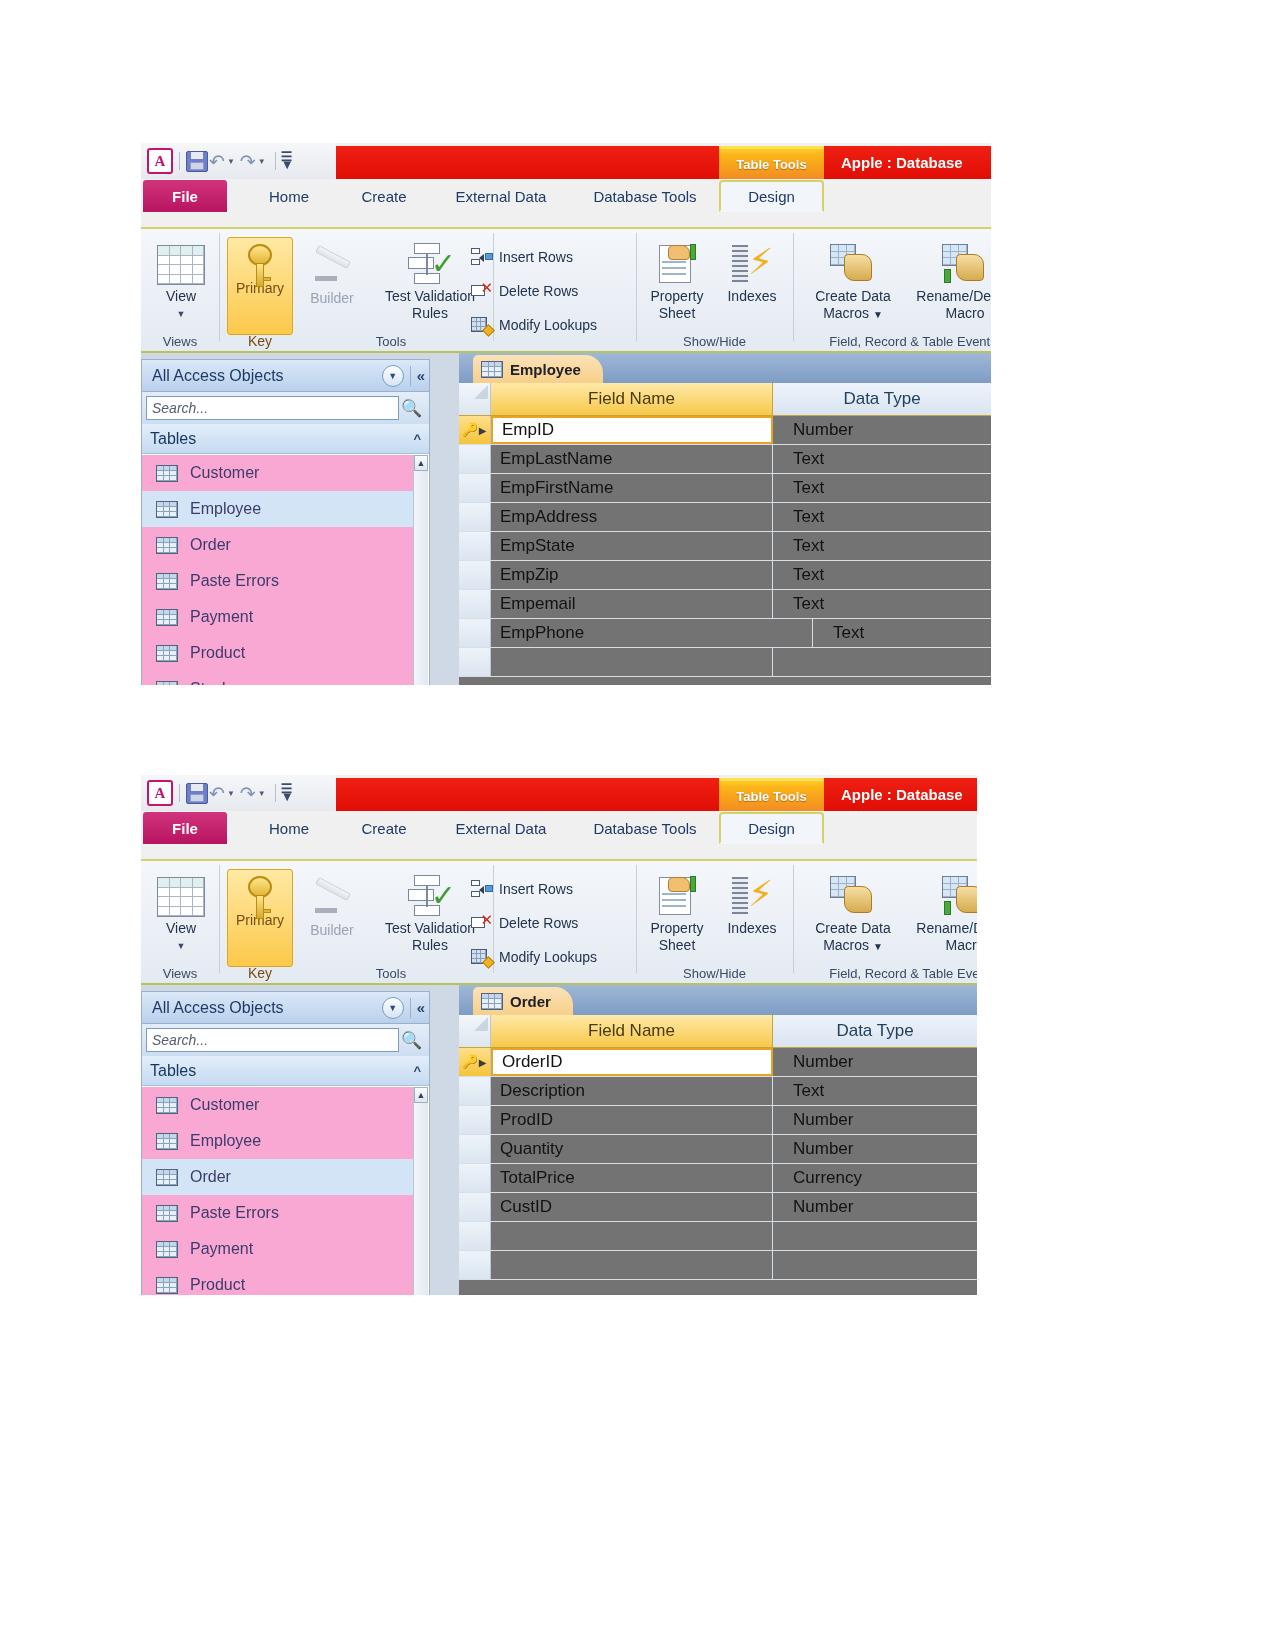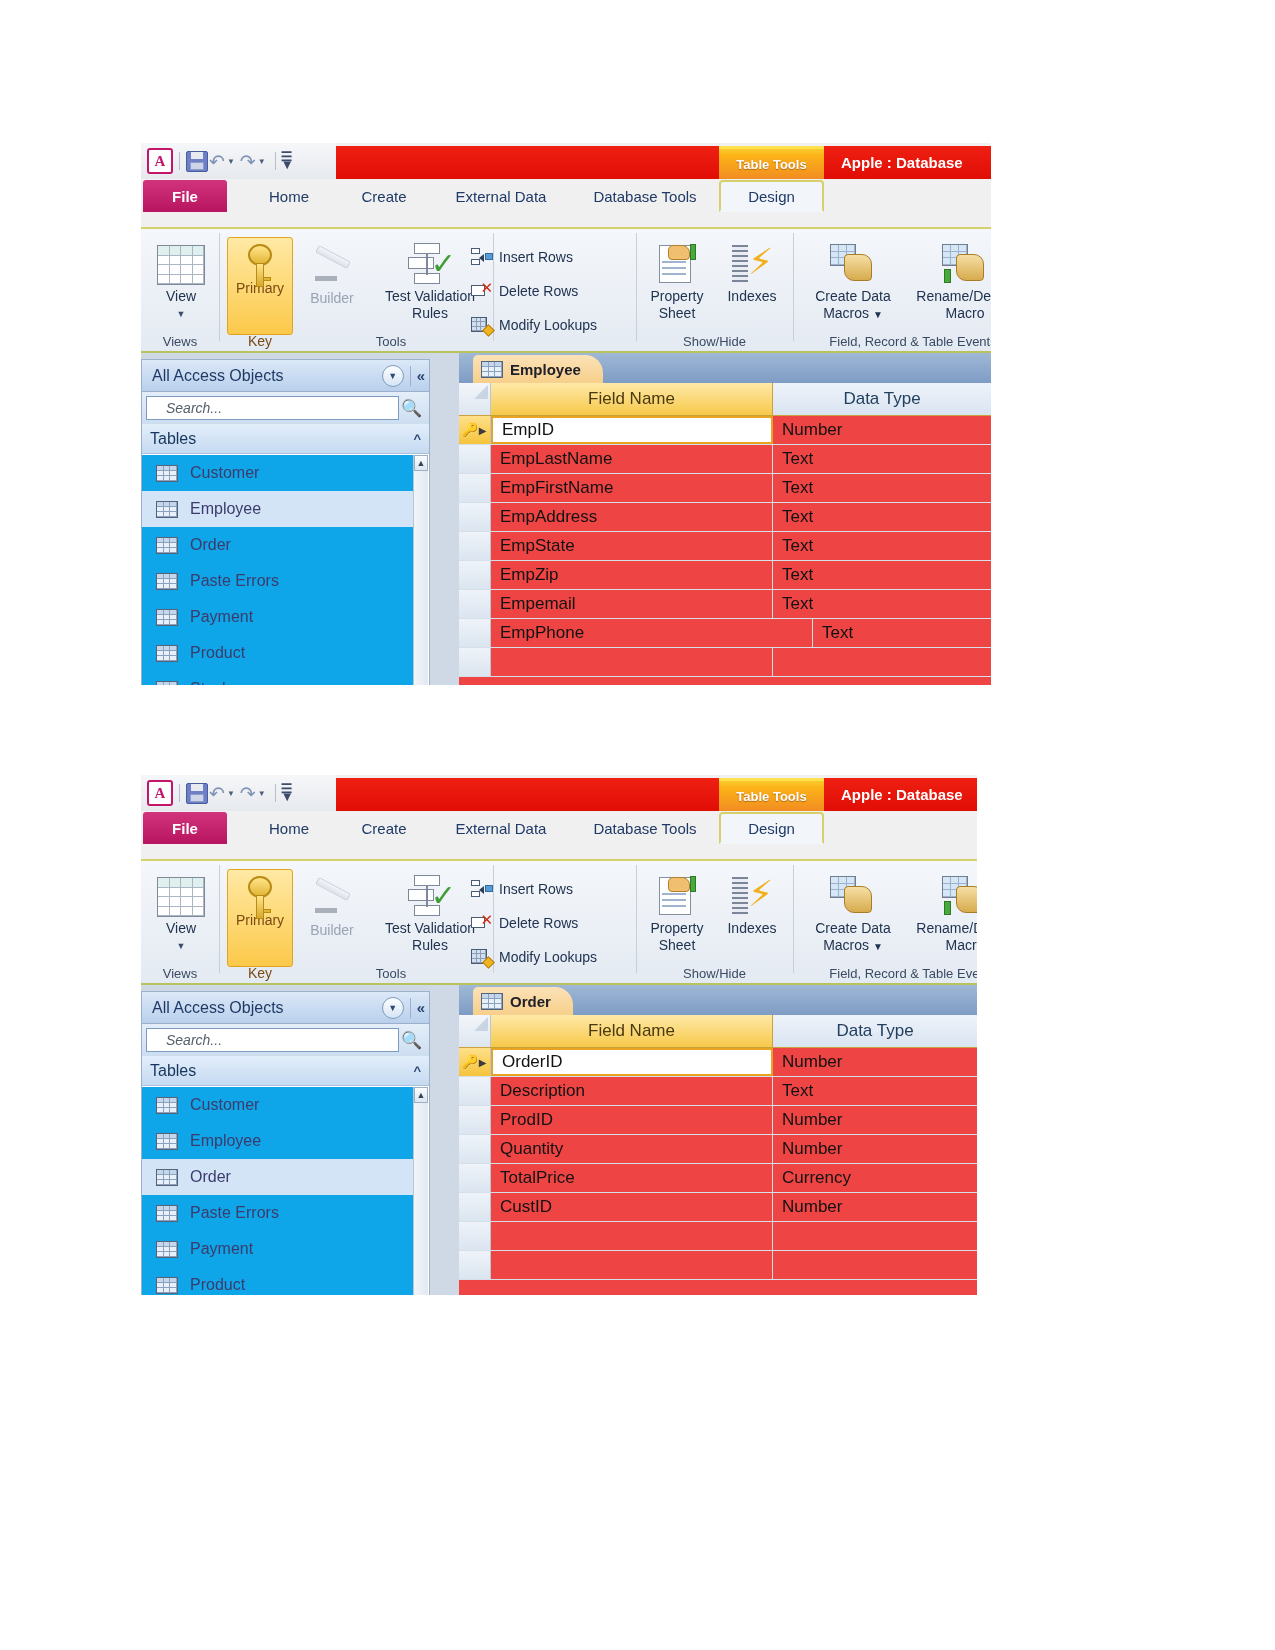--- a/index.html
+++ b/index.html
@@ -134,30 +134,30 @@
      display:flex;align-items:center;padding:0 4px;box-sizing:border-box;}
   .navhdr .t{flex:1;color:#1f3a66;font-size:16px;padding-left:6px;}
   .navhdr .circ{width:20px;height:20px;border:1px solid #7d9cc2;border-radius:50%;
      background:linear-gradient(#fdfeff,#d6e4f4);display:flex;align-items:center;justify-content:center;
      color:#2c4a73;font-size:9px;}
   .navhdr .vsep{width:1px;height:20px;background:#9ab0cb;margin:0 6px;}
   .navhdr .dbl{color:#2c4a73;font-size:15px;font-weight:bold;}
 
   .searchrow{height:32px;background:linear-gradient(#e4eef9,#cddef1);display:flex;align-items:center;padding:0 4px;box-sizing:border-box;}
   .searchbox{flex:1;height:24px;background:#fff;border:1px solid #7d9cc2;box-sizing:border-box;
-     display:flex;align-items:center;padding-left:19px;}
+     display:flex;align-items:center;padding-left:5px;}
   .searchbox .ph{color:#55606e;font-size:14px;font-style:italic;}
   .srch-ico{width:26px;text-align:center;color:#2b5b96;font-size:17px;font-family:"DejaVu Sans",sans-serif;}
 
   .grouphdr{height:30px;background:linear-gradient(#e3eefb,#c5daf1);border-bottom:1px solid #a9c1dc;
      display:flex;align-items:center;padding:0 8px;box-sizing:border-box;}
   .grouphdr .g{flex:1;color:#17365d;font-size:16px;font-weight:normal;}
   .grouphdr .chev{color:#2c4a73;font-size:13px;font-weight:bold;}
 
-  .navlist{position:absolute;left:0;right:15px;bottom:0;top:95px;overflow:hidden;background:#0ea5e9;}
+  .navlist{position:absolute;left:0;right:15px;bottom:0;top:95px;overflow:hidden;background:#f9a8d4;}
   .navitem{height:36px;display:flex;align-items:center;padding-left:14px;box-sizing:border-box;}
   .navitem.sel{background:#d3e4f7;}
   .navitem .label{font-size:16px;color:#3d3b6b;margin-left:12px;}
   .tblico{width:22px;height:17px;border:1px solid #55637a;background:#fff;box-sizing:border-box;
      display:grid;grid-template-columns:repeat(3,1fr);grid-template-rows:repeat(3,1fr);flex:none;}
   .tblico i{border-right:1px solid #8ba2bd;border-bottom:1px solid #8ba2bd;box-sizing:border-box;background:#e8f0fa;}
   .tblico i:nth-child(-n+3){background:#c3d6ec;}
 
   .scrollbar{position:absolute;right:1px;top:95px;bottom:1px;width:15px;
      background:linear-gradient(90deg,#f2f5f9,#e2e8f0);border-left:1px solid #b7c4d4;box-sizing:border-box;}
@@ -165,37 +165,37 @@
      display:flex;align-items:center;justify-content:center;color:#33455e;font-size:9px;}
 
   
   .docarea{position:absolute;top:0;bottom:0;right:0;background:#fff;}
   .doctabbar{height:30px;background:linear-gradient(#9fb8d6,#7e9cc4);position:relative;}
   .doctab{position:absolute;left:14px;top:2px;height:28px;padding:0 22px 0 8px;
      background:linear-gradient(#fbe2b8,#f7cf8a);border-radius:5px 18px 0 0;
      display:flex;align-items:center;box-sizing:border-box;}
   .doctab .nm{font-size:15px;font-weight:bold;color:#20202a;margin-left:7px;}
 
-  .grid{position:absolute;left:0;right:0;top:30px;bottom:0;background:#ef4444;}
+  .grid{position:absolute;left:0;right:0;top:30px;bottom:0;background:#737373;}
   .gridhdr{display:flex;height:32px;
      background:linear-gradient(#ffe9a8,#f7c94a);border-bottom:1px solid #c9a23a;}
   .selcol{width:32px;flex:none;background:linear-gradient(#f3f6fa,#dde6f0);border-right:1px solid #b9c6d6;box-sizing:border-box;position:relative;}
   .selcol .corner{position:absolute;right:2px;top:2px;width:0;height:0;
      border-left:14px solid transparent;border-bottom:14px solid #c9d5e3;}
   .colfield{flex:none;display:flex;align-items:center;justify-content:center;
      font-size:17px;color:#4a3a10;border-right:1px solid #c9a23a;box-sizing:border-box;}
   .coltype{flex:1;display:flex;align-items:center;justify-content:center;
      font-size:17px;color:#24405f;background:linear-gradient(#eef3fa,#d9e4f1);box-sizing:border-box;}
 
   .grow{display:flex;height:28px;border-bottom:1px solid #d6dee8;}
   .grow .rsel{width:32px;flex:none;background:linear-gradient(#eef3f9,#dbe5f0);border-right:1px solid #b9c6d6;
      box-sizing:border-box;display:flex;align-items:center;justify-content:center;}
   .grow .cfield{flex:none;display:flex;align-items:center;padding-left:9px;box-sizing:border-box;
      font-size:17px;color:#121212;border-right:1px solid #d6dee8;}
-  .grow .ctype{flex:1;display:flex;align-items:center;padding-left:9px;box-sizing:border-box;
+  .grow .ctype{flex:1;display:flex;align-items:center;padding-left:20px;box-sizing:border-box;
      font-size:17px;color:#121212;}
   .grow.first .rsel{background:linear-gradient(#ffe08a,#f5c43c);}
   .grow.first .cfield{border:2px solid #e8a321;background:#fff;box-sizing:border-box;}
   .keymark{color:#c8960f;font-size:13px;font-family:"DejaVu Sans",sans-serif;line-height:13px;}
   .keymark .ar{color:#3d3d3d;font-size:10px;}
 </style>
 </head>
 <body>
 
 <div class="shot" id="shot1">

